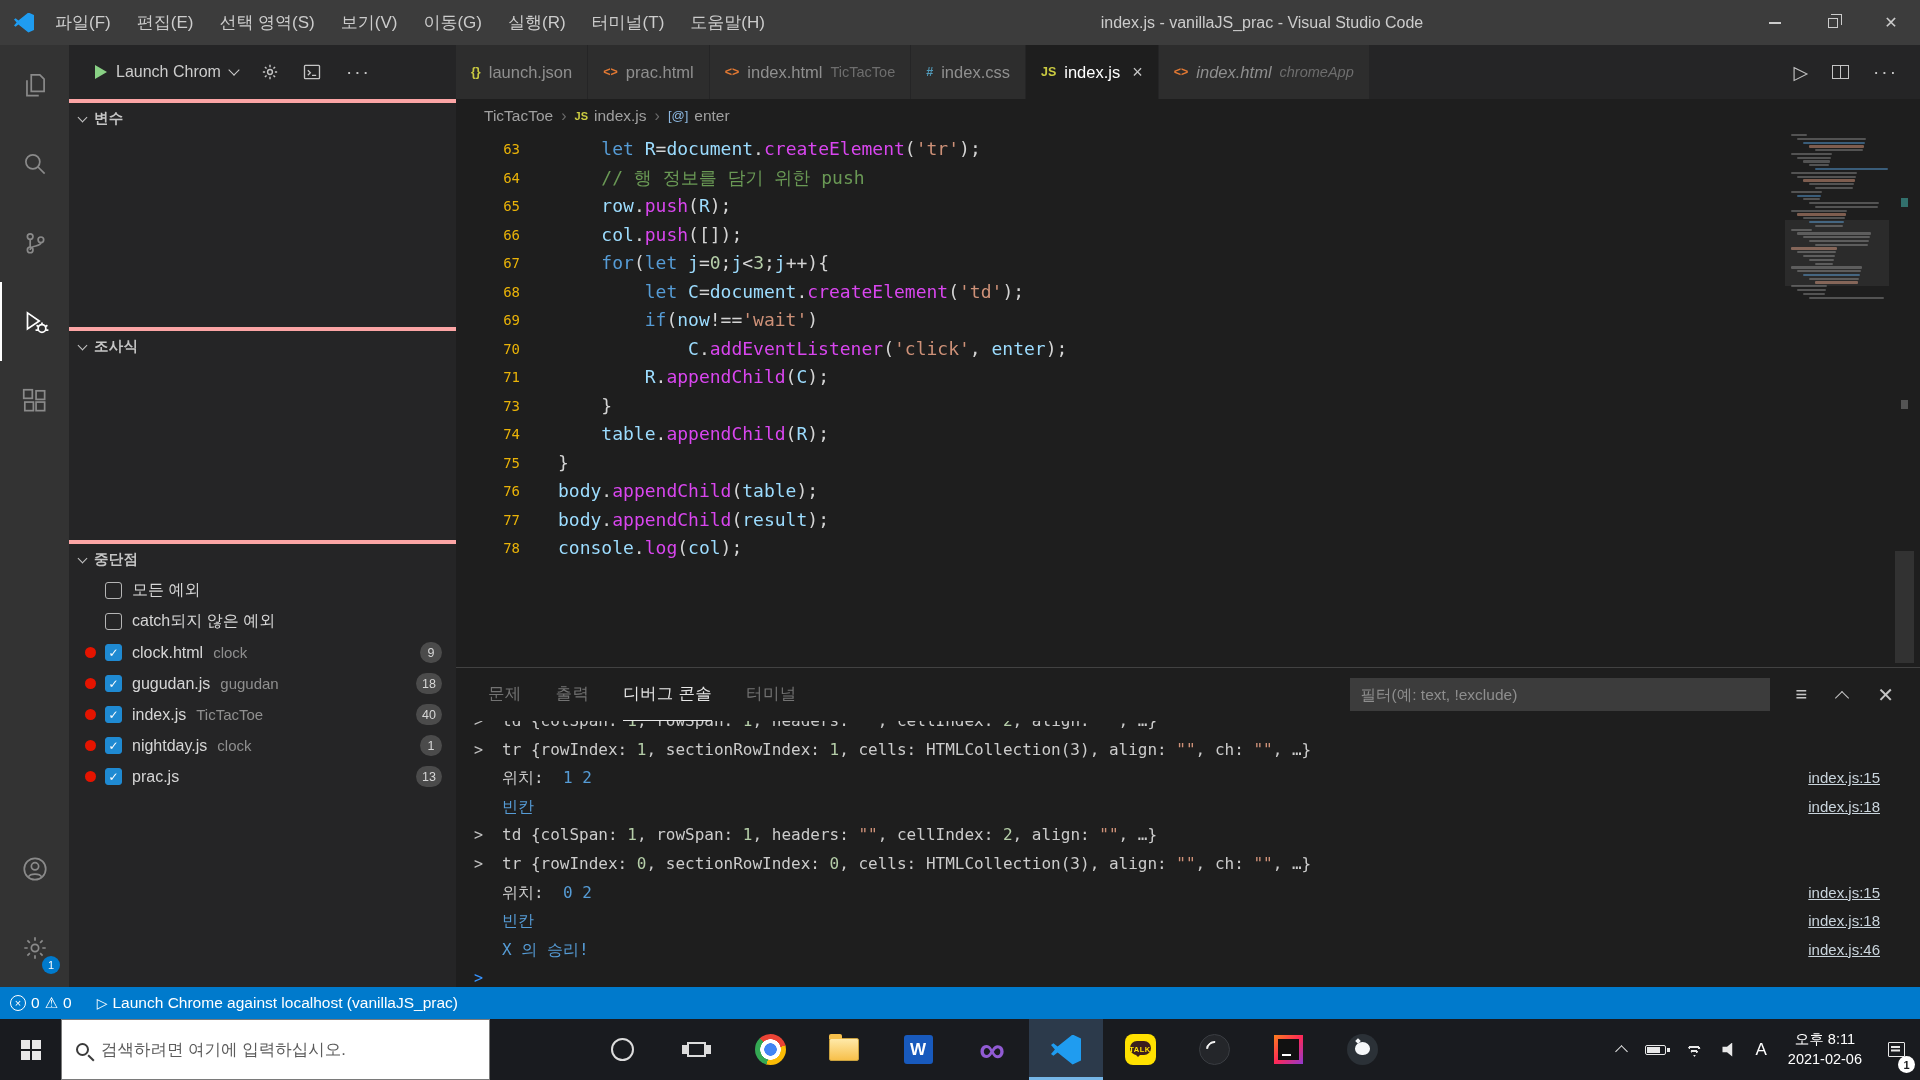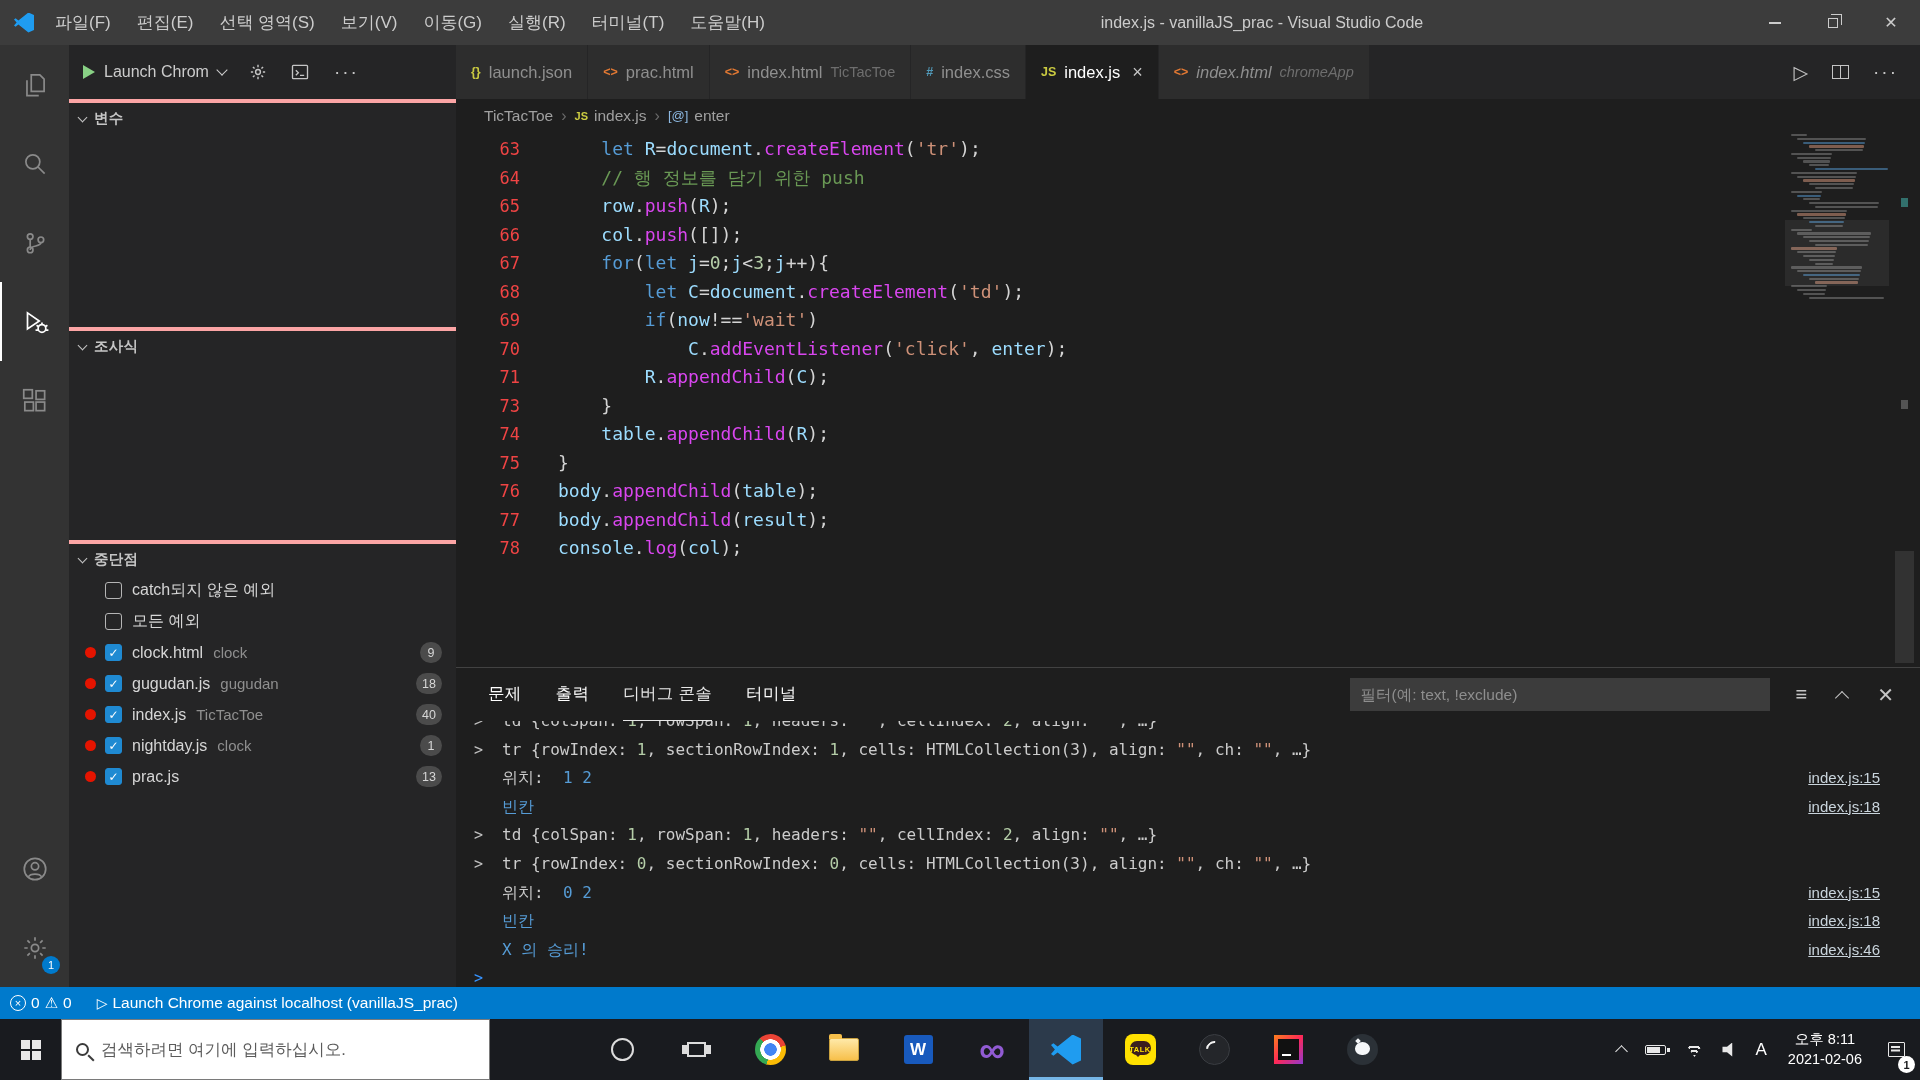--- a/index.html
+++ b/index.html
@@ -28,21 +28,21 @@
 .activitybar{width:69px;background:#333333;display:flex;flex-direction:column;justify-content:space-between}
 .ab-item{height:79px;display:flex;align-items:center;justify-content:center;position:relative;color:#8a8a8a}
 .ab-item.active{color:#fff}
 .ab-item.active::before{content:"";position:absolute;left:0;top:0;bottom:0;width:2px;background:#fff}
 .ab-item svg{stroke:currentColor}
 .ab-badge{position:absolute;right:9px;bottom:13px;min-width:18px;height:18px;border-radius:50%;
   background:#007acc;color:#fff;font-size:11px;display:flex;align-items:center;justify-content:center}
 
 
 .sidebar{width:387px;background:#252526;display:flex;flex-direction:column;overflow:hidden}
-.sb-toolbar{height:54px;display:flex;align-items:center;padding:0 14px;flex:none}
+.sb-toolbar{height:54px;display:flex;align-items:center;padding:0 26px;flex:none}
 .play-ic{width:0;height:0;border-left:12px solid #89d185;border-top:7px solid transparent;border-bottom:7px solid transparent;margin-right:9px}
 .launch-select{display:flex;align-items:center}
 .launch-label{font-size:16px;color:#cccccc;white-space:nowrap;max-width:150px;overflow:hidden}
 .dd-chev{width:8px;height:8px;border-right:1.6px solid #ccc;border-bottom:1.6px solid #ccc;
   transform:rotate(45deg);margin:-4px 0 0 9px}
 .sbt-ic{margin-left:22px;color:#c5c5c5;display:flex;align-items:center}
 .sbt-dots{margin-left:24px;font-size:19px;color:#c5c5c5;letter-spacing:2px}
 .section{border-top:4px solid #fca5a5;display:flex;flex-direction:column;overflow:hidden}
 .sec-head{height:31px;display:flex;align-items:center;flex:none}
 .sec-chev{width:7px;height:7px;border-right:1.6px solid #c5c5c5;border-bottom:1.6px solid #c5c5c5;
@@ -80,36 +80,36 @@
 
 .breadcrumb{height:33px;display:flex;align-items:center;padding-left:24px;font-size:15.5px;color:#a0a0a0;flex:none}
 .crumb{display:flex;align-items:center;margin:0 4px}
 .crumb-sep{color:#6a6a6a;margin:0 4px;font-size:16px}
 .crumb-js{color:#cbcb41;font-weight:bold;font-size:11px;margin-right:6px}
 .crumb-method{color:#8db9e2;font-size:13px;margin-right:6px}
 
 .editor{flex:1;position:relative;overflow:hidden}
 .code{position:absolute;top:3px;left:0;right:140px;font-family:"DejaVu Sans Mono",monospace;font-size:18px}
 .cl{height:28.5px;line-height:28.5px;display:flex;white-space:pre}
-.ln{width:64px;text-align:right;color:#ef4444;flex:none;font-size:17px}
+.ln{width:64px;text-align:right;color:#eab308;flex:none;font-size:14px}
 .lc{padding-left:38px}
 .tk-k{color:#569cd6}.tk-v{color:#9cdcfe}.tk-f{color:#d946ef}.tk-s{color:#ce9178}
 .tk-n{color:#b5cea8}.tk-p{color:#d4d4d4}.tk-c{color:#6a9955}
 .minimap{position:absolute;top:2px;right:31px;width:104px;bottom:0}
 .mml{height:2.2px;margin-bottom:1.6px;border-radius:1px}
 .mmslider{position:absolute;left:0;right:0;top:86px;height:66px;background:rgba(255,255,255,.06)}
 .vscroll{position:absolute;right:0;top:0;width:31px;bottom:0}
 .vslider{position:absolute;left:6px;right:6px;bottom:4px;height:112px;background:rgba(121,121,121,.22)}
 .vdec1{position:absolute;left:12px;top:66px;width:7px;height:9px;background:rgba(64,166,160,.6)}
 .vdec2{position:absolute;left:12px;top:268px;width:7px;height:9px;background:rgba(150,150,150,.45)}
 
 
 .panel{height:320px;border-top:1px solid #424242;display:flex;flex-direction:column;background:#1e1e1e;flex:none}
 .panel-head{height:53px;display:flex;align-items:center;padding:0 26px 0 32px;flex:none}
-.ptab{font-size:16.5px;color:#ffffff;height:100%;display:flex;align-items:center;margin-right:34px;
+.ptab{font-size:16.5px;color:#737373;height:100%;display:flex;align-items:center;margin-right:34px;
   border-bottom:1px solid transparent;letter-spacing:.3px}
 .ptab.active{color:#e7e7e7;border-bottom-color:#e7e7e7}
 .pfilter{margin-left:auto;width:420px;height:33px;background:#3c3c3c;border:1px solid #3c3c3c;color:#cccccc;
   font-size:15.5px;padding:0 10px;outline:none;font-family:inherit}
 .pfilter::placeholder{color:#8e8e8e}
 .ph-ic{color:#c5c5c5;font-size:20px;margin-left:26px}
 .chev-up{width:10px;height:10px;border-top:1.8px solid #c5c5c5;border-left:1.8px solid #c5c5c5;
   transform:rotate(45deg);margin:6px 0 0 30px}
 .ph-close{margin-left:30px;font-size:20px;color:#c5c5c5}
 .console{flex:1;position:relative;overflow:hidden;font-family:"DejaVu Sans Mono",monospace;font-size:16px}
@@ -319,26 +319,26 @@
     </div>
     <div class="section" style="flex:1">
       <div class="sec-head">
         <span class="sec-chev"></span>
         <span class="sec-label">중단점</span>
       </div>
       <div class="bp-list" id="bp-list">
           <div class="bprow">
             <span class="bpdot hide"></span>
             <span class="bpcheck"></span>
-            <span class="bplabel">catch되지 않은 예외</span>
+            <span class="bplabel">모든 예외</span>
           </div>
           <div class="bprow">
             <span class="bpdot hide"></span>
             <span class="bpcheck"></span>
-            <span class="bplabel">모든 예외</span>
+            <span class="bplabel">catch되지 않은 예외</span>
           </div>
           <div class="bprow">
             <span class="bpdot"></span>
             <span class="bpcheck checked">✓</span>
             <span class="bplabel">clock.html</span>
             <span class="bphint">clock</span>
             <span class="bpcount">9</span>
           </div>
           <div class="bprow">
             <span class="bpdot"></span>

